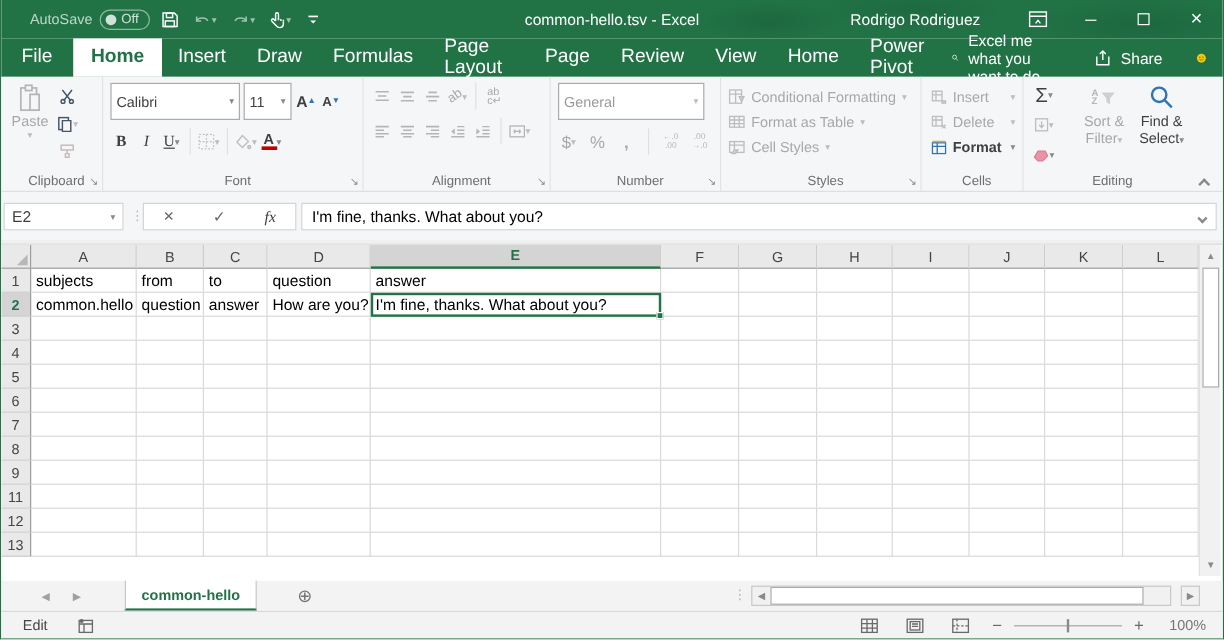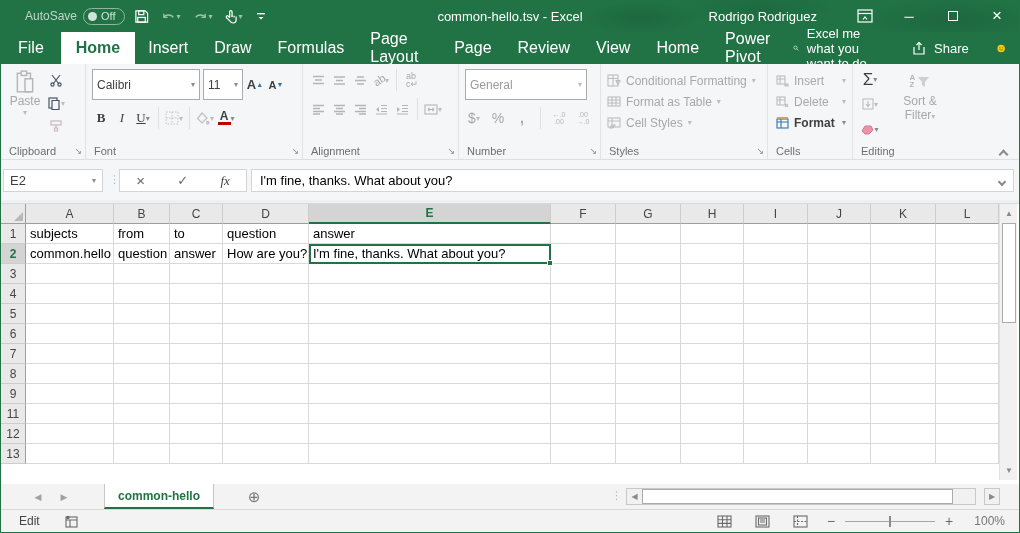--- a/index.html
+++ b/index.html
@@ -29,21 +29,21 @@
   .rtab{display:flex;align-items:center;padding:0 13px;font-size:16px;cursor:default}
   .rtab.file{padding:0 17px}
   .rtab.active{background:#ffffff;color:#217346;font-weight:bold;padding:4px 15px}
   .tab-right{margin-left:auto;display:flex;align-items:center;gap:4px;padding-right:8px}
   .tellme{display:flex;align-items:center;gap:8px;font-size:13px;padding-right:30px}
   .sharebox{display:flex;align-items:center;gap:6px;font-size:13px;padding-right:24px}
   .smiley{width:19px;height:19px;margin-right:6px}
   
   .ribbon{position:absolute;top:64px;left:0;right:0;height:96px;background:#f5f6f7;border-bottom:1px solid #dfdfdf}
   .group{position:absolute;top:0;bottom:0;border-right:1px solid #e3e3e3}
-  .glabel{position:absolute;bottom:2px;left:8px;right:0;font-size:11px;color:#6e6e6e}
+  .glabel{position:absolute;bottom:2px;left:8px;right:0;text-align:center;font-size:11px;color:#6e6e6e}
   .launcher{position:absolute;right:3px;bottom:3px;font-size:9px;color:#8a8a8a}
   .dis{color:#a8a8a8}
   .en{color:#3f3f3f}
   .caret{font-size:8px;color:#8a8a8a}
   .caret.d{color:#bdbdbd}
   .combo{display:flex;align-items:center;background:#fff;border:1px solid #ababab;height:31px;font-size:12px;padding:0 4px;color:#3f3f3f}
   .combo .caret{margin-left:auto}
   .mini{display:inline-flex;align-items:center;justify-content:center;min-width:18px;height:20px}
   .vr{width:1px;height:22px;background:#e0e0e0;margin:0 3px}
   
@@ -504,20 +504,27 @@
       </div>
       <div class="ed-c2 dis">
         <div style="display:flex;align-items:center;justify-content:center;gap:2px;height:26px">
           <span class="azstack"><span>A</span><br><span>Z</span></span>
           <svg width="13" height="13" viewBox="0 0 13 13">
               <path d="M1 2h11L8 7v5L5 10V7z" fill="#cfcfcf"></path>
             </svg>
         </div>
         <span>Sort &amp;</span><br><span>Filter</span><span class="caret d">▾</span>
       </div>
+      <div class="ed-c3 en">
+        <svg width="22" height="22" viewBox="0 0 22 22" fill="none" stroke="#2e75b6" stroke-width="2" style="margin:2px auto 2px">
+            <circle cx="9" cy="9" r="6"></circle>
+            <path d="m13.5 13.5 6 6"></path>
+          </svg>
+        <span>Find &amp;</span><br><span>Select</span><span class="caret">▾</span>
+      </div>
       <div class="glabel">Editing</div>
     </div>
 
     <span class="collapse-chevron"><span class="chev"></span></span>
   </div>
 
   <div class="fbar">
     <div class="namebox">
       <span>E2</span>
       <span class="caret" style="margin-left:auto">▾</span>

